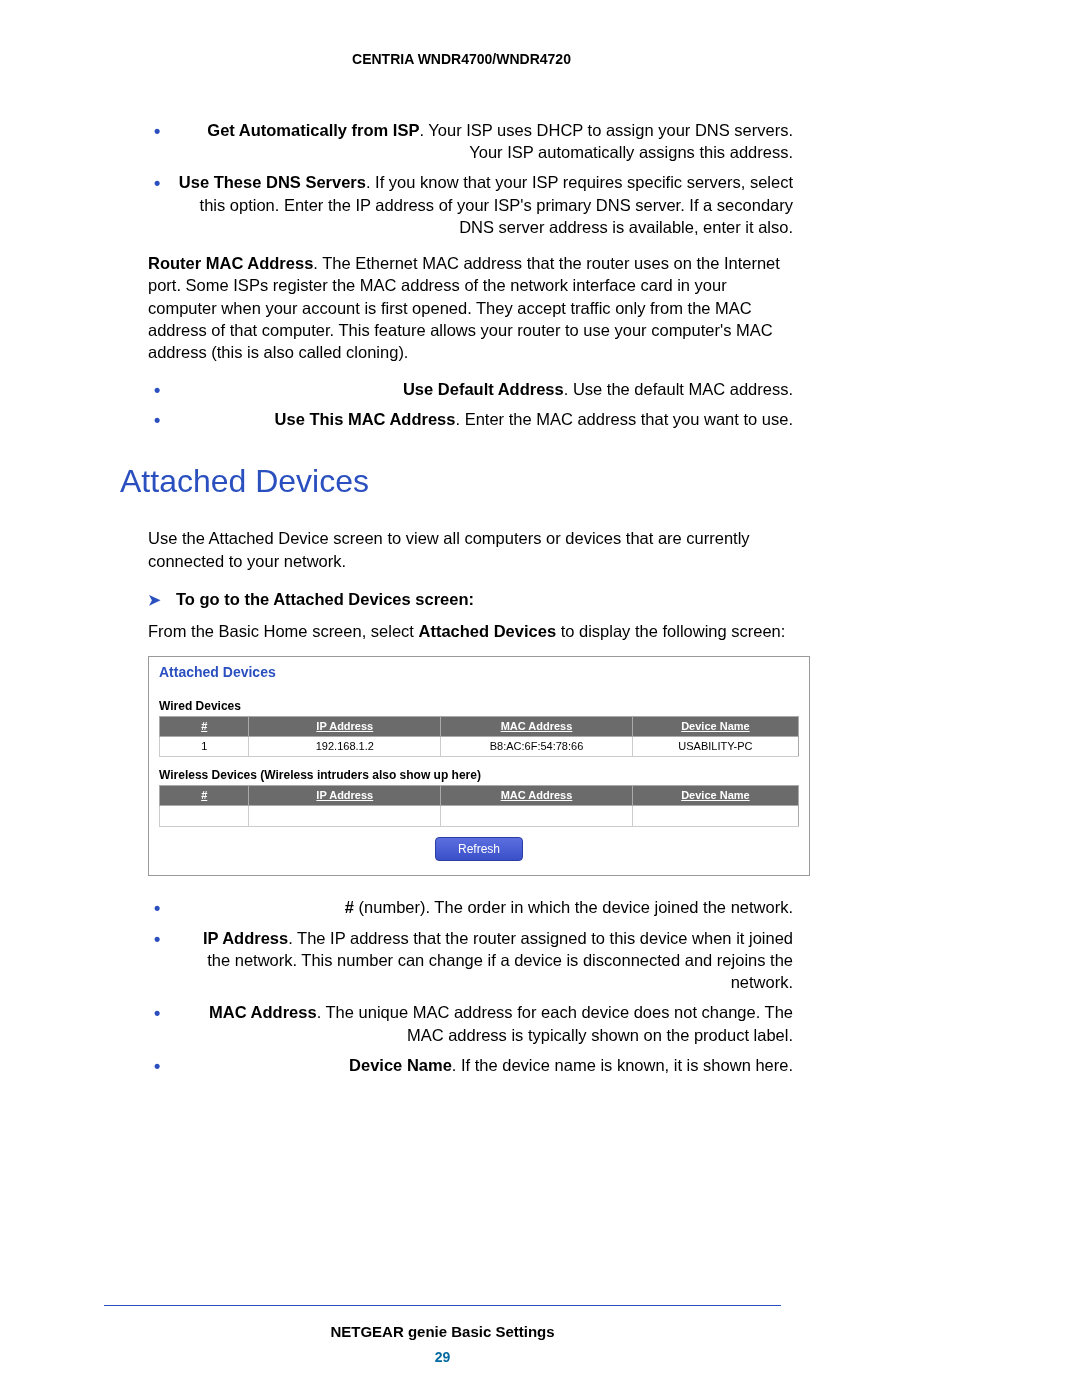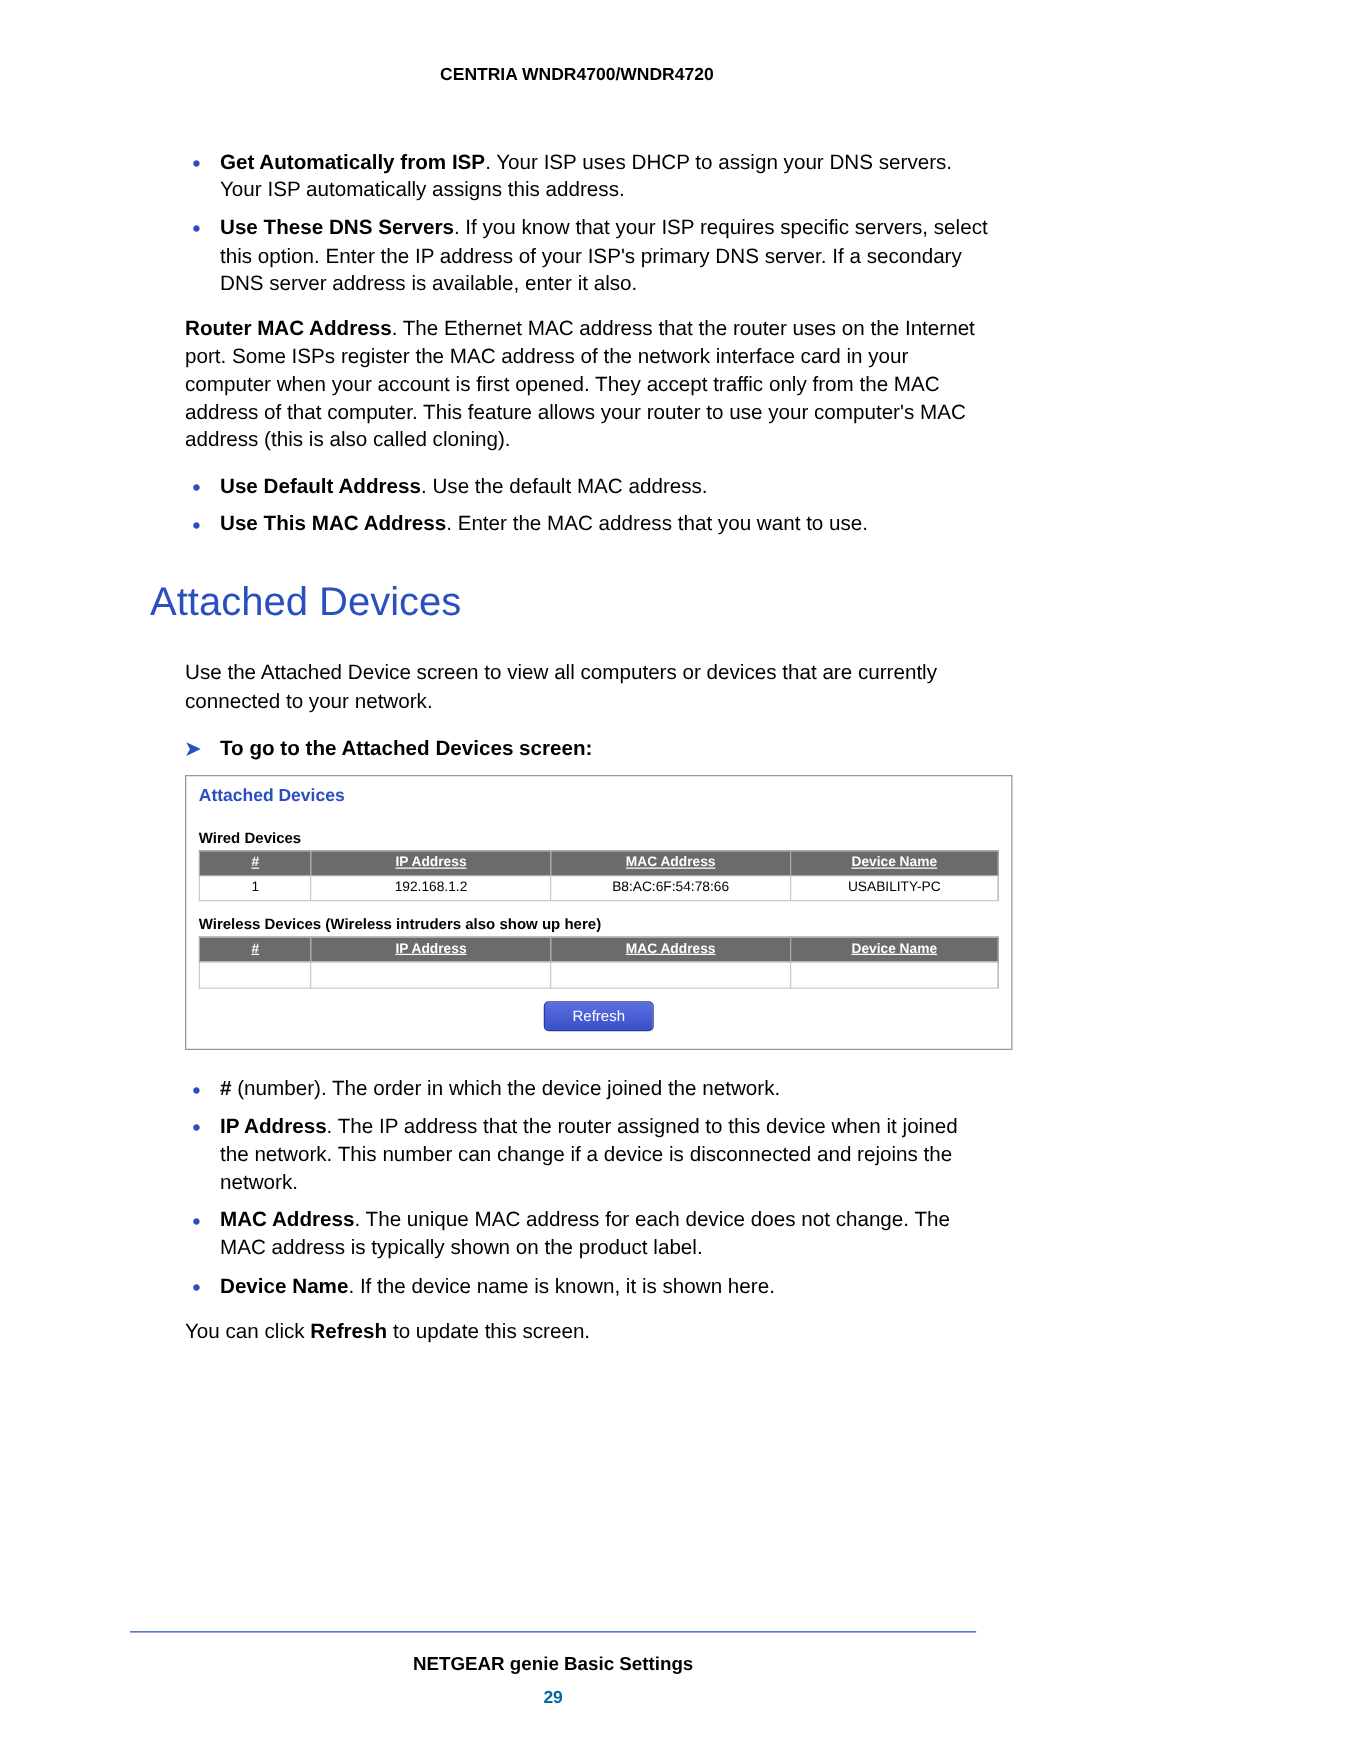--- a/index.html
+++ b/index.html
@@ -30,20 +30,21 @@
   }
   ul.bullets {
     list-style: none;
     padding: 0;
     margin: 0 0 14px 0;
   }
   ul.bullets > li {
     position: relative;
     padding-left: 28px;
     margin-bottom: 8px;
+    text-align: right;
   }
   ul.bullets > li::before {
     content: "•";
     color: #2a4fbf;
     font-weight: bold;
     position: absolute;
     left: 6px;
     top: 0;
     font-size: 18px;
   }
@@ -176,20 +177,23 @@
         <span class="bold">Use This MAC Address</span><span>. Enter the MAC address that you want to use.</span>
       </li>
     </ul>
 
     <h2 class="section">Attached Devices</h2>
 
     <div class="para">Use the Attached Device screen to view all computers or devices that are currently connected to your network.</div>
 
     <div class="chevline">To go to the Attached Devices screen:</div>
 
+    <div class="para">
+      <span>From the Basic Home screen, select </span><span class="bold">Attached Devices</span><span> to display the following screen:</span>
+    </div>
 
     <div class="shot">
       <div class="shot-title">Attached Devices</div>
       <div class="shot-sub">Wired Devices</div>
       <table class="dev">
         <colgroup>
             <col style="width:14%">
             <col style="width:30%">
             <col style="width:30%">
             <col style="width:26%">
@@ -246,23 +250,20 @@
         <span class="bold">IP Address</span><span>. The IP address that the router assigned to this device when it joined the network. This number can change if a device is disconnected and rejoins the network.</span>
       </li>
       <li>
         <span class="bold">MAC Address</span><span>. The unique MAC address for each device does not change. The MAC address is typically shown on the product label.</span>
       </li>
       <li>
         <span class="bold">Device Name</span><span>. If the device name is known, it is shown here.</span>
       </li>
     </ul>
 
-    <div class="para">
-      <span>You can click </span><span class="bold">Refresh</span><span> to update this screen.</span>
-    </div>
 
   </div>
 
   <div class="footer">
     <div class="footer-line"></div>
     <div class="footer-title">NETGEAR genie Basic Settings</div>
     <div class="footer-page">29</div>
   </div>
 </div>
 

